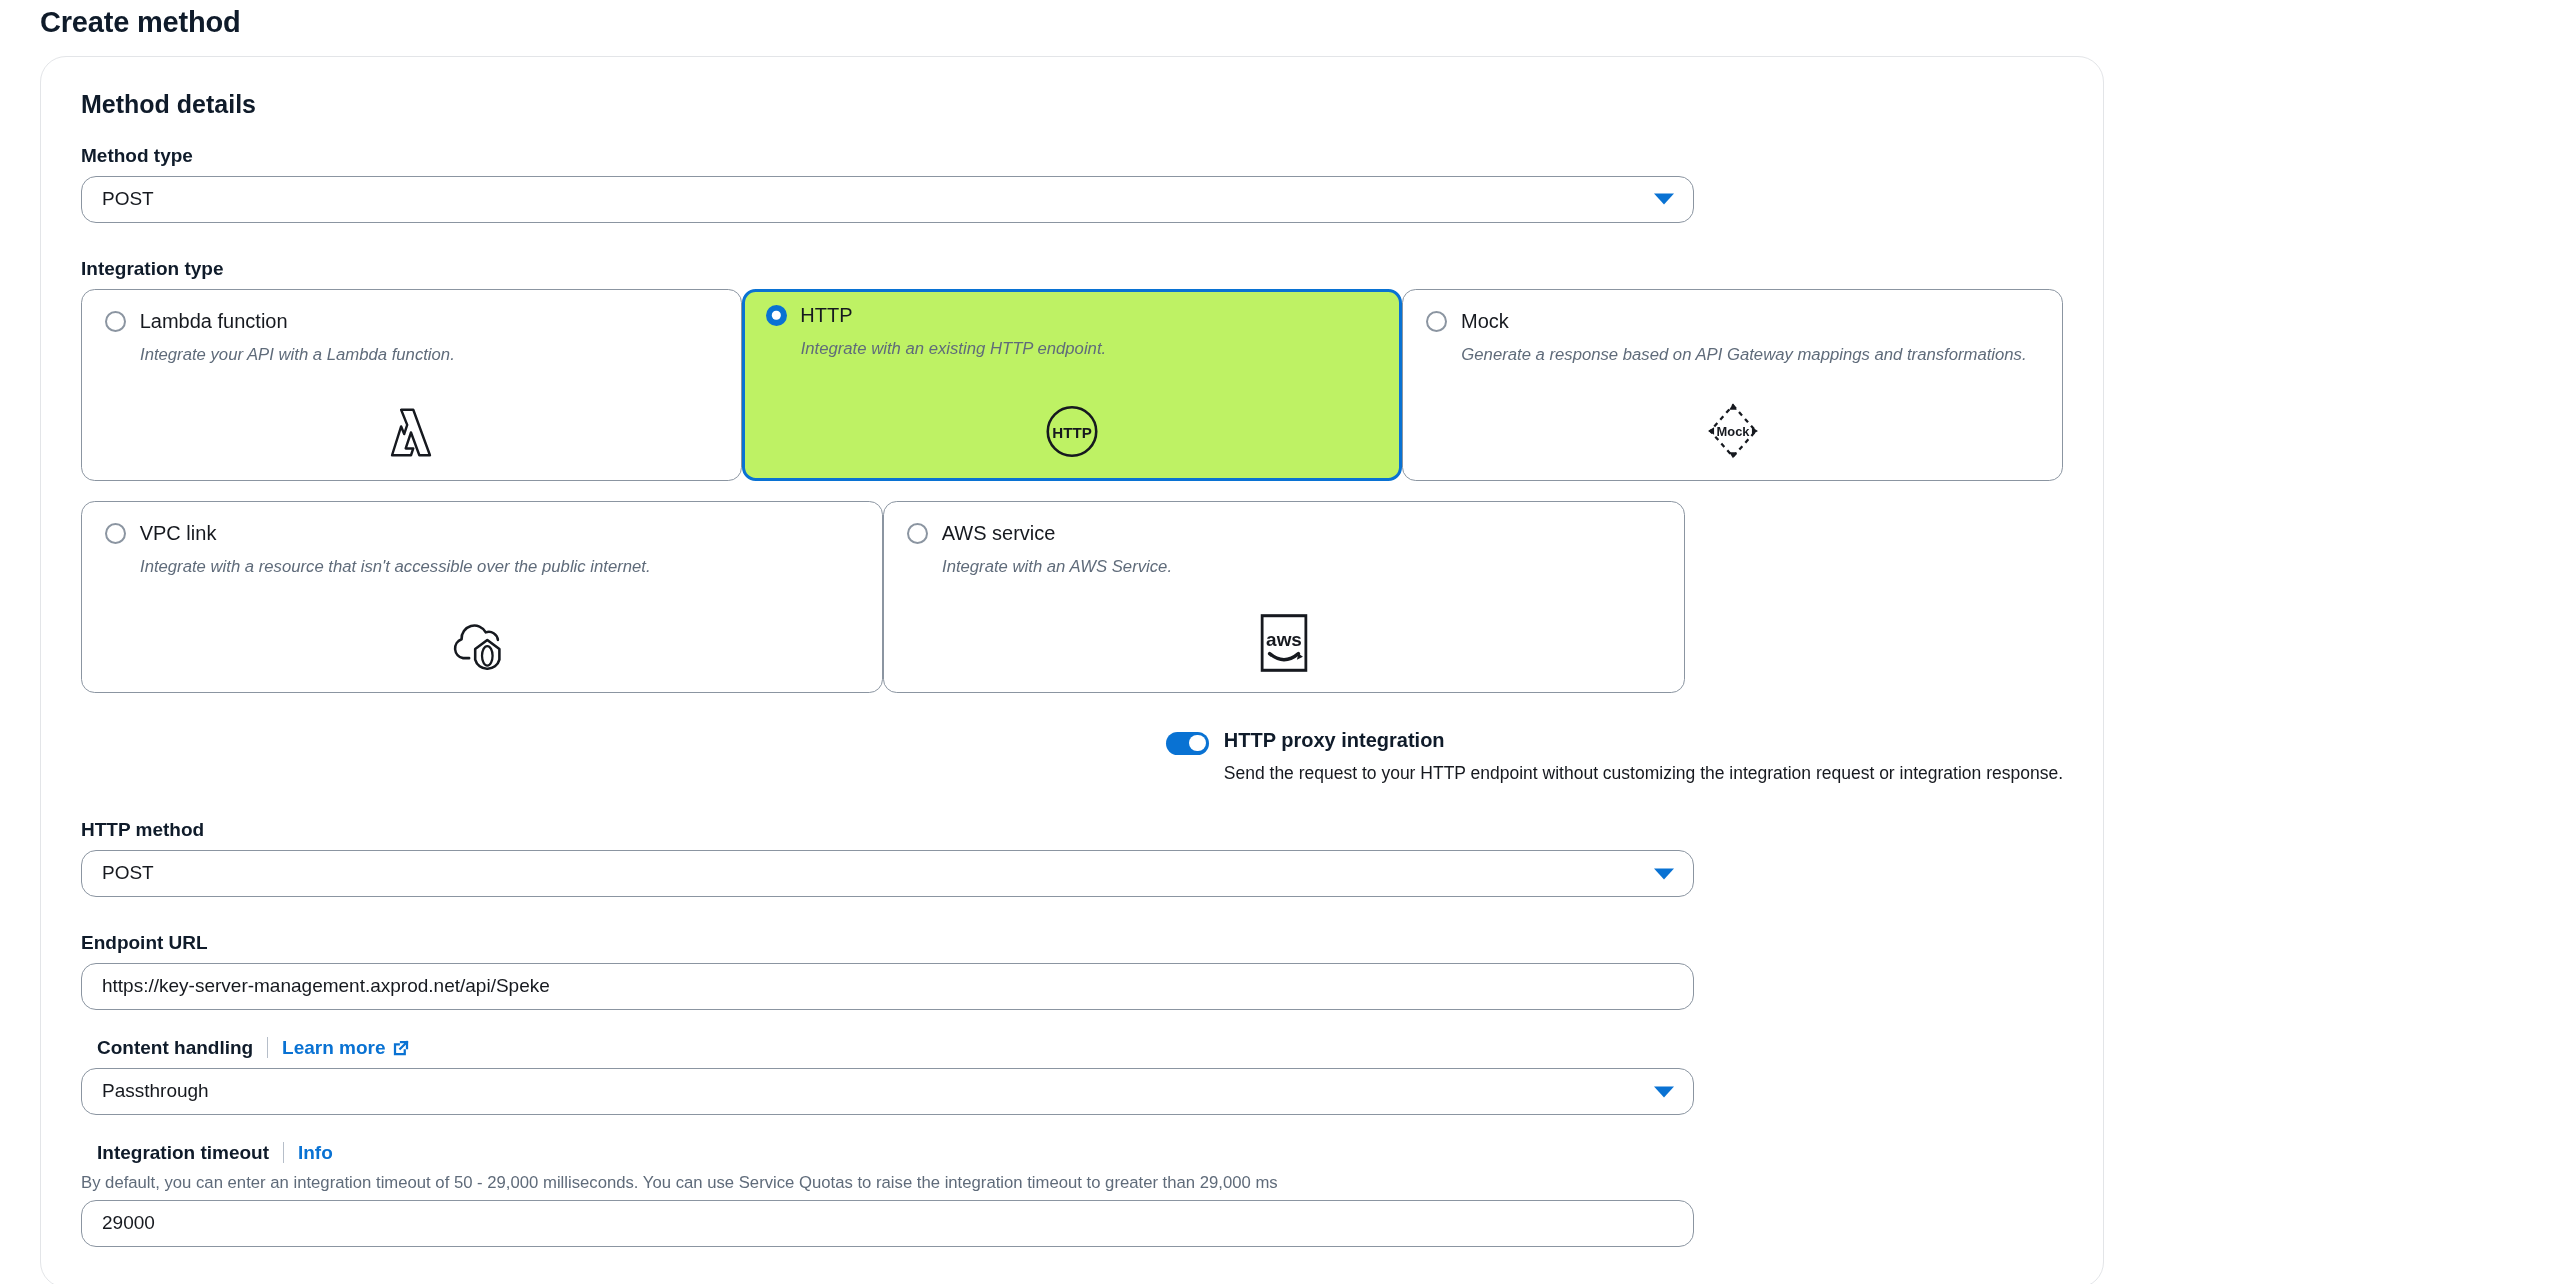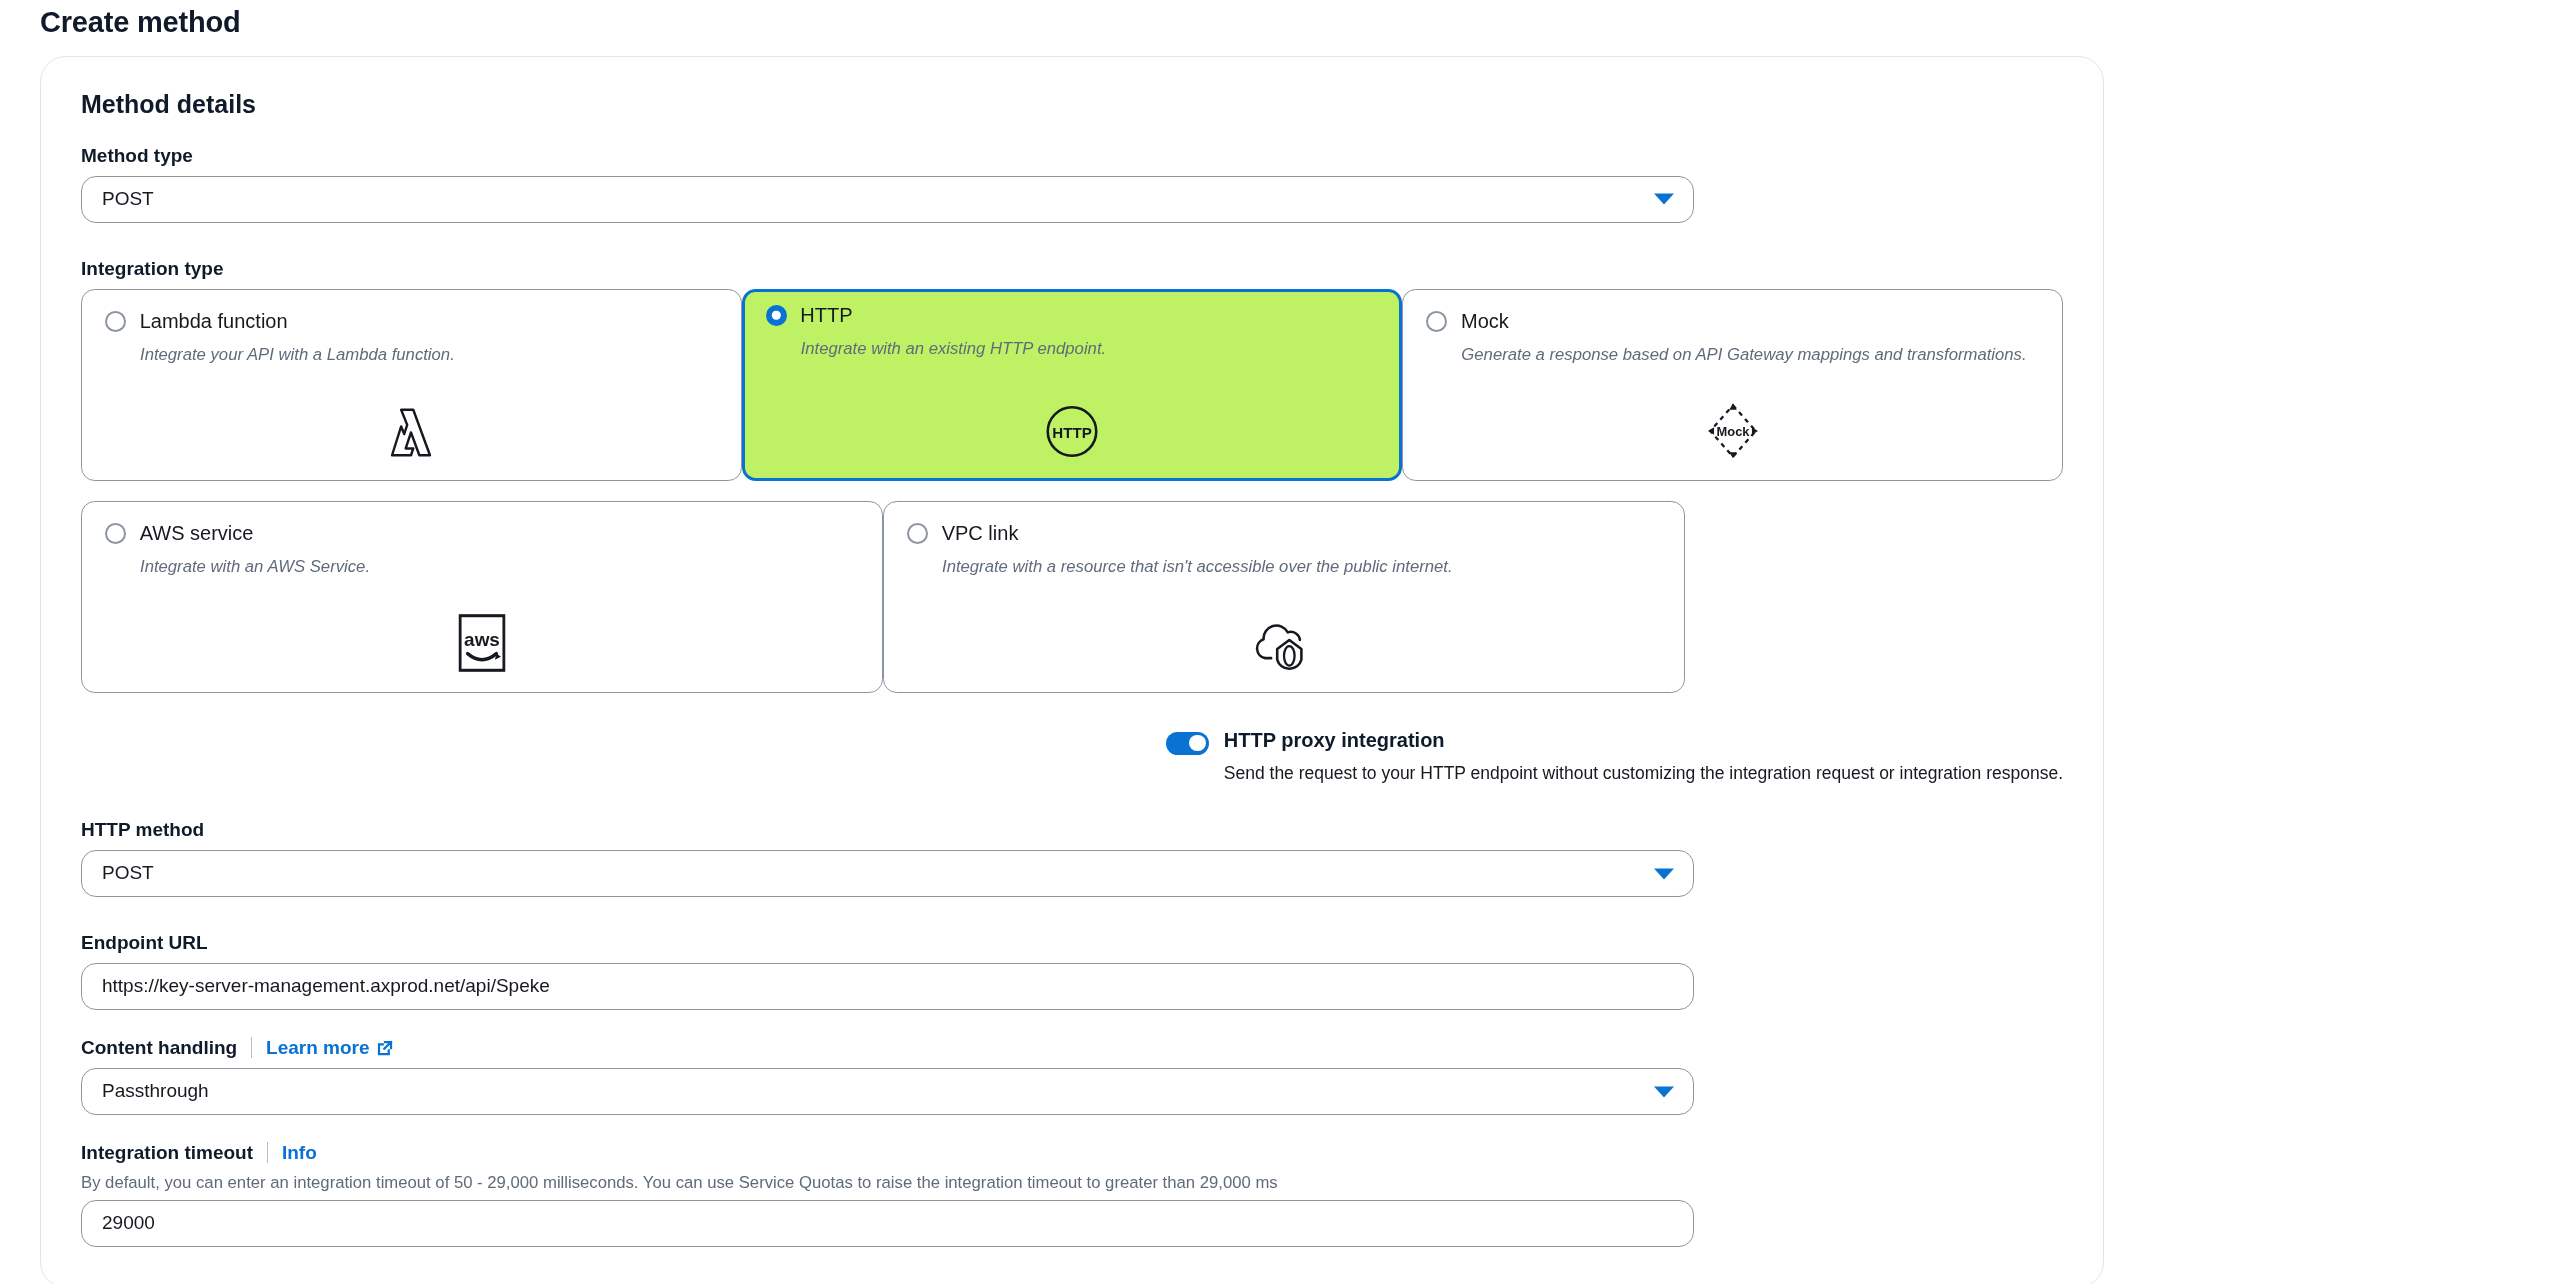--- a/index.html
+++ b/index.html
@@ -47,20 +47,21 @@
     font-size: 19px;
     font-weight: bold;
     color: #0f1b2a;
     margin-bottom: 9px;
     display: block;
   }
   .label-row {
     display: flex;
     align-items: flex-start;
     margin-bottom: 9px;
+    margin-left: 16px;
   }
   .label-row .field-label { margin-bottom: 0; }
   .label-divider {
     width: 1.5px;
     height: 21px;
     background: #b6bec9;
     margin: 0 13.7px;
   }
   .link-blue {
     font-size: 19px;
@@ -274,44 +275,44 @@
         </span>
       </div>
 
     </div>
 
     <div class="card-row">
 
       <div class="card">
         <div class="card-head">
           <span class="radio"></span>
+          <span class="card-title">VPC link</span>
+        </div>
+        <div class="card-desc">Integrate with a resource that isn't accessible over the public internet.</div>
+        <span class="card-icon">
+          <svg width="59" height="58" viewBox="0 0 78 76">
+            <path d="M22 58 H14 a13 13 0 0 1 -2 -25 a17 17 0 0 1 32 -9 a12 12 0 0 1 16 10" stroke="#16191f" stroke-width="3.4" fill="none" stroke-linecap="round" stroke-linejoin="round"></path>
+            <path d="M46 34 L62 46 V60 a16 16 0 0 1 -16 12 a16 16 0 0 1 -16 -12 V46 Z" stroke="#16191f" stroke-width="3.4" fill="#fff" stroke-linejoin="round"></path>
+            <ellipse cx="46" cy="55" rx="7" ry="13" stroke="#16191f" stroke-width="3" fill="none"></ellipse>
+          </svg>
+        </span>
+      </div>
+
+      <div class="card">
+        <div class="card-head">
+          <span class="radio"></span>
           <span class="card-title">AWS service</span>
         </div>
         <div class="card-desc">Integrate with an AWS Service.</div>
         <span class="card-icon">
           <svg width="47" height="58" viewBox="0 0 62 76">
             <rect x="2" y="2" width="58" height="72" stroke="#16191f" stroke-width="4" fill="none"></rect>
             <text x="31" y="42" text-anchor="middle" font-family="Liberation Sans, sans-serif" font-size="25" font-weight="bold" fill="#16191f">aws</text>
             <path d="M12 52 Q31 68 50 52" stroke="#16191f" stroke-width="4.5" fill="none" stroke-linecap="round"></path>
             <path d="M50 52 l-2 8 l8 -4 Z" fill="#16191f"></path>
-          </svg>
-        </span>
-      </div>
-
-      <div class="card">
-        <div class="card-head">
-          <span class="radio"></span>
-          <span class="card-title">VPC link</span>
-        </div>
-        <div class="card-desc">Integrate with a resource that isn't accessible over the public internet.</div>
-        <span class="card-icon">
-          <svg width="59" height="58" viewBox="0 0 78 76">
-            <path d="M22 58 H14 a13 13 0 0 1 -2 -25 a17 17 0 0 1 32 -9 a12 12 0 0 1 16 10" stroke="#16191f" stroke-width="3.4" fill="none" stroke-linecap="round" stroke-linejoin="round"></path>
-            <path d="M46 34 L62 46 V60 a16 16 0 0 1 -16 12 a16 16 0 0 1 -16 -12 V46 Z" stroke="#16191f" stroke-width="3.4" fill="#fff" stroke-linejoin="round"></path>
-            <ellipse cx="46" cy="55" rx="7" ry="13" stroke="#16191f" stroke-width="3" fill="none"></ellipse>
           </svg>
         </span>
       </div>
 
     </div>
 
     <div class="gap-sm"></div>
 
     <div class="toggle-block">
       <span class="toggle">

